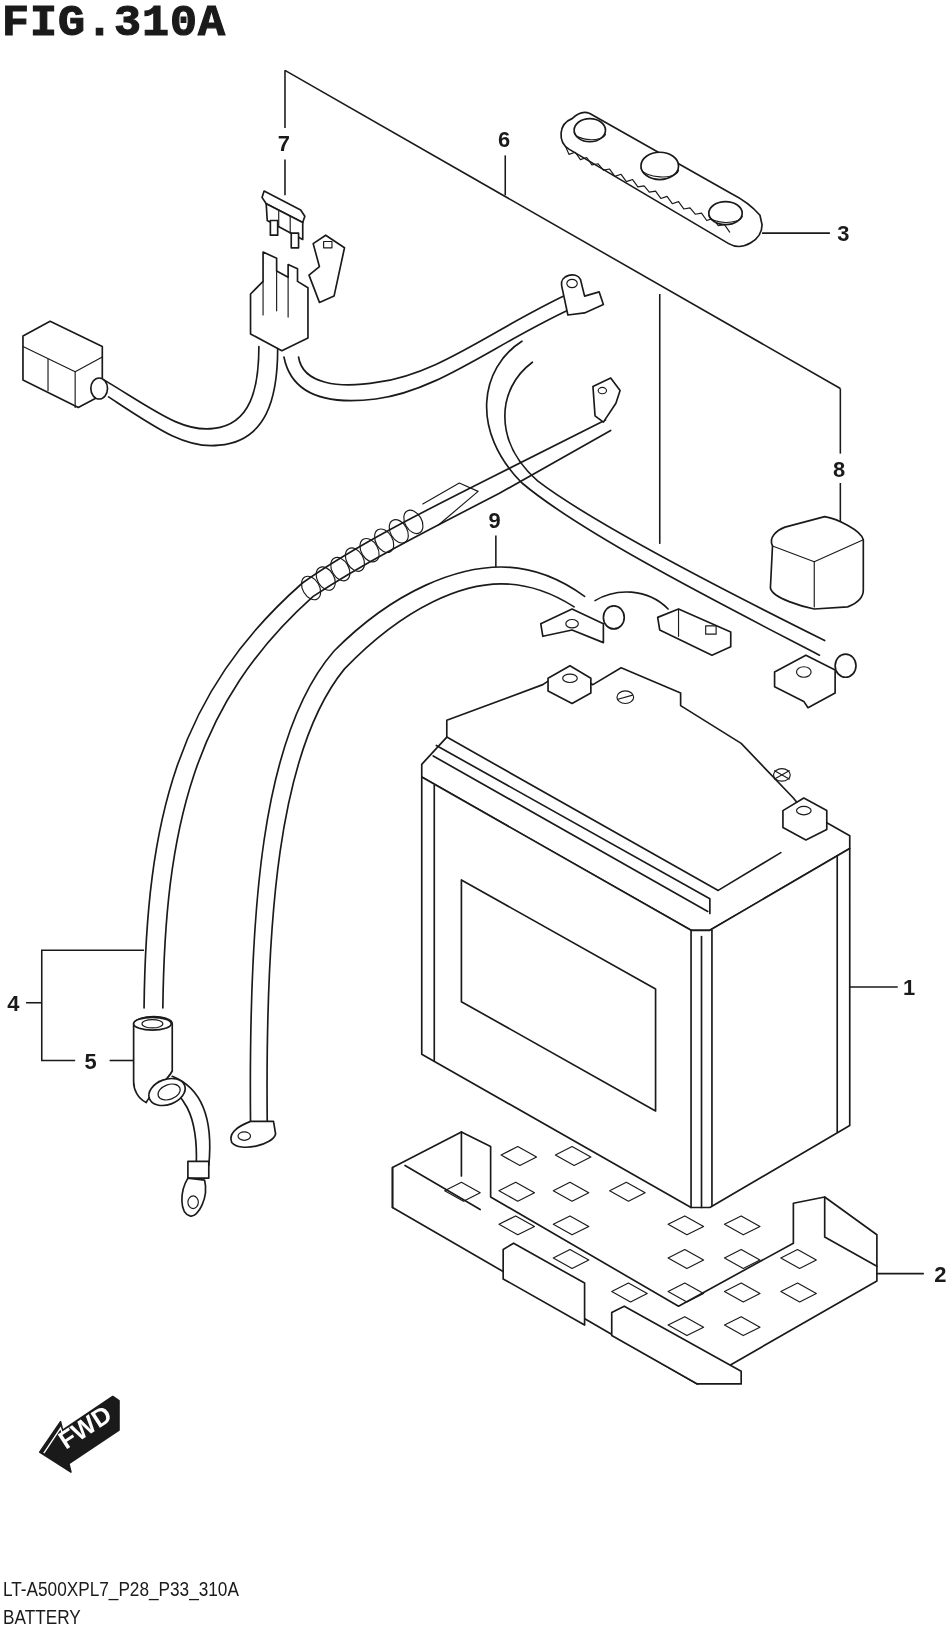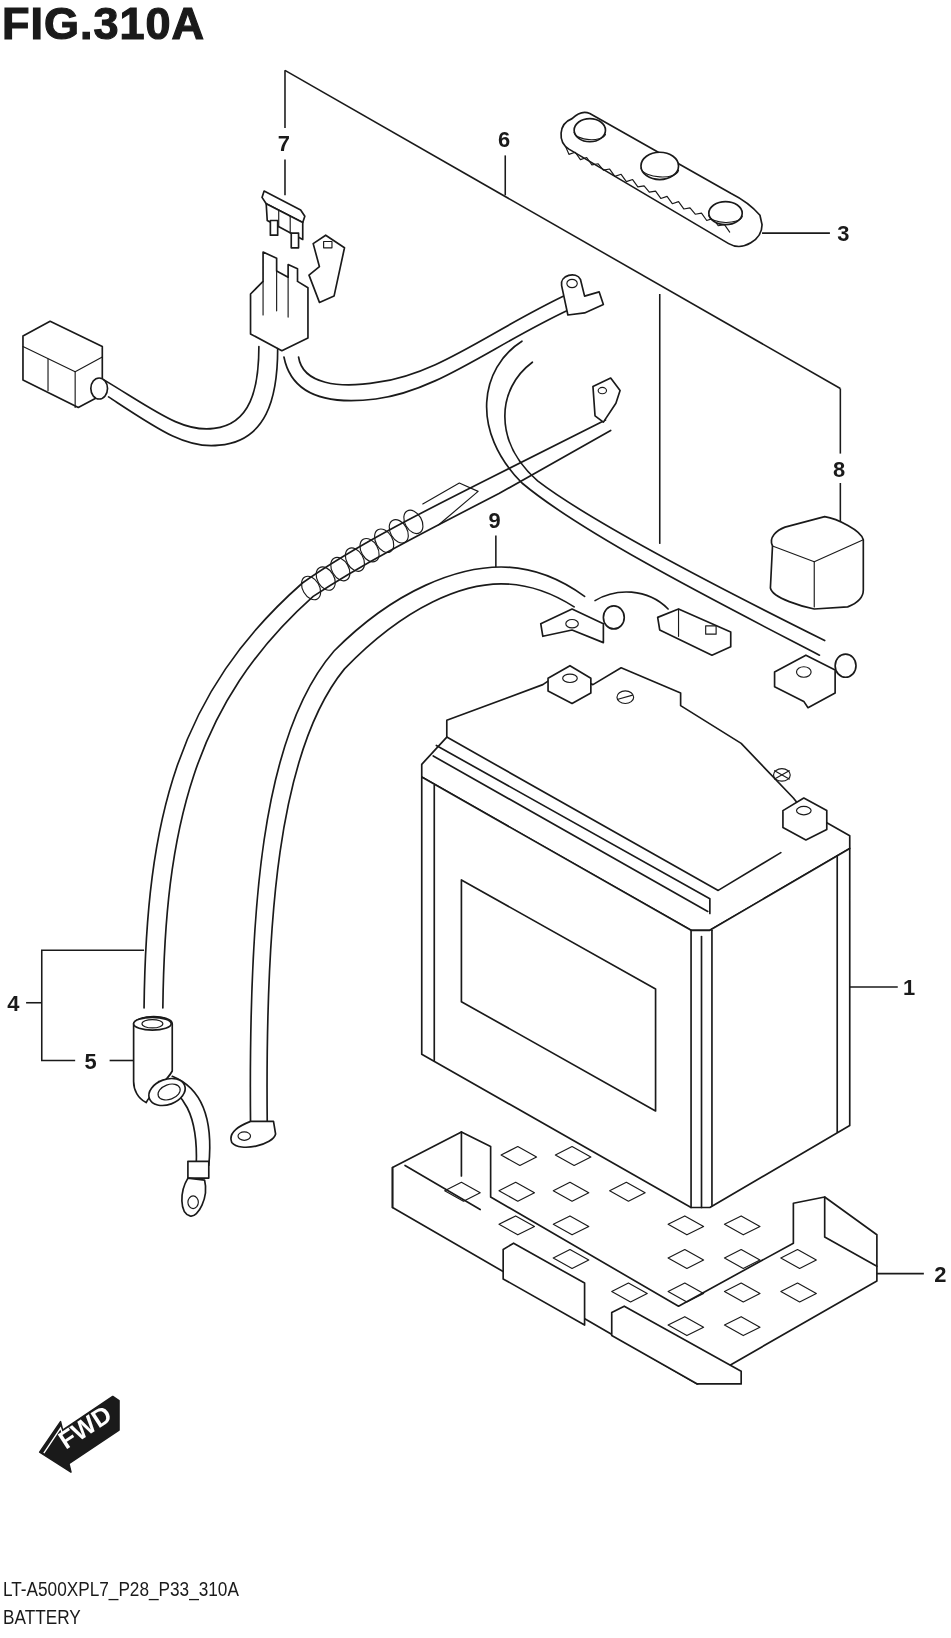--- a/index.html
+++ b/index.html
@@ -5,21 +5,21 @@
     html, body { margin: 0; padding: 0; background: #ffffff; }
     body { width: 951px; height: 1638px; position: relative; overflow: hidden; }
     #diagram { position: absolute; left: 0; top: 0; width: 951px; height: 1638px; }
     .ln { fill: none; stroke: #1a1a1a; stroke-width: 1.6; stroke-linejoin: round; stroke-linecap: round; }
     .ln-thin { fill: none; stroke: #1a1a1a; stroke-width: 1.1; stroke-linejoin: round; stroke-linecap: round; }
     .fillw { fill: #ffffff; stroke: #1a1a1a; stroke-width: 1.6; stroke-linejoin: round; }
     .leader { fill: none; stroke: #1a1a1a; stroke-width: 1.5; }
     .callout { font-family: "Liberation Sans", sans-serif; font-weight: bold; font-size: 21px; fill: #1a1a1a; }
     .fig-title {
       position: absolute; left: 2px; top: 0px;
-      font-family: Liberation Sans, sans-serif; font-weight: 900; font-size: 45px;
+      font-family: Liberation Mono, monospace; font-weight: 900; font-size: 45px;
       letter-spacing: 1px; color: #1a1a1a; line-height: 48px;
       -webkit-text-stroke: 1.2px #1a1a1a;
     }
     .code-label {
       position: absolute; left: 3px; top: 1578px;
       font-family: "Liberation Sans", sans-serif; font-size: 20px; color: #1a1a1a;
       transform: scaleX(0.86); transform-origin: left top; line-height: 22px;
     }
     .name-label {
       position: absolute; left: 3px; top: 1606px;

